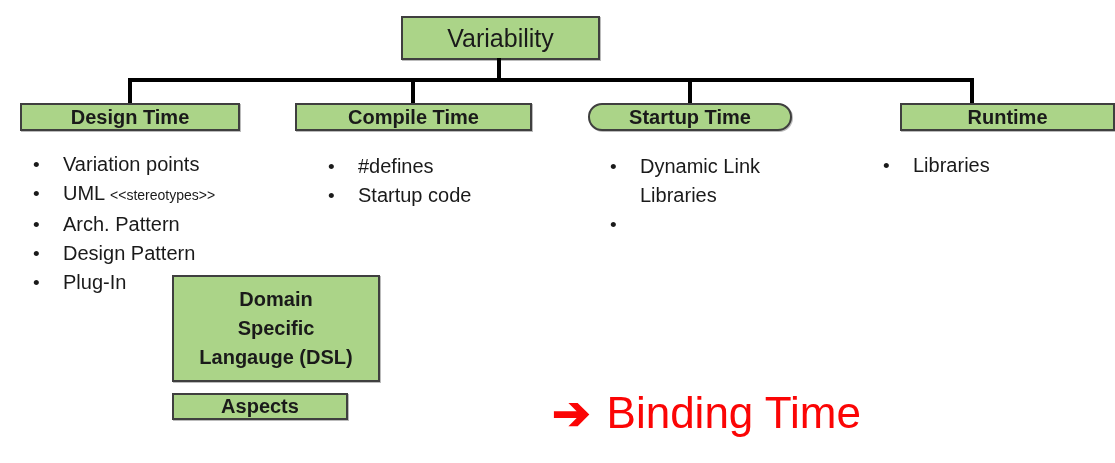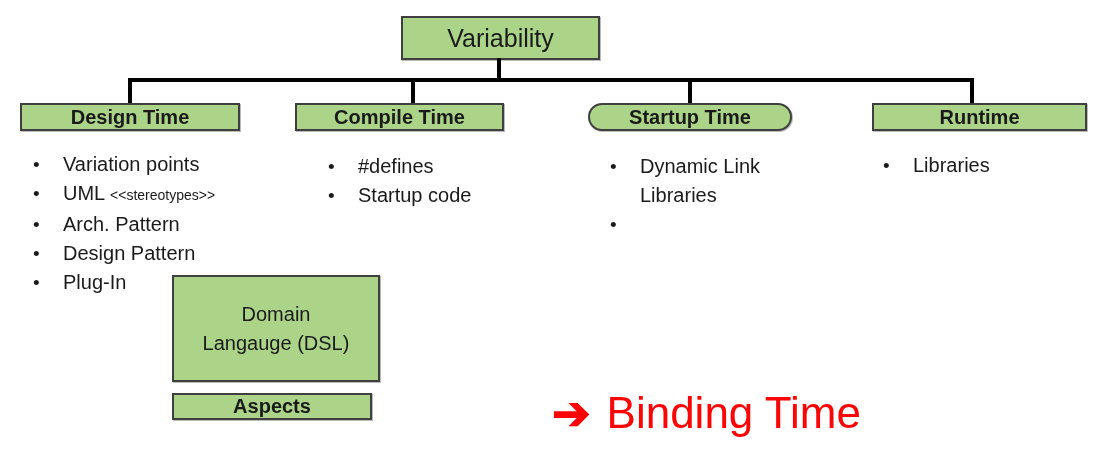--- a/index.html
+++ b/index.html
@@ -29,23 +29,23 @@
   }
   .root-box {
     left: 401px; top: 16px; width: 199px; height: 44px;
     font-size: 25px; font-weight: 400;
   }
   .branch-box {
     top: 103px; height: 28px;
     font-size: 20px; font-weight: 700;
   }
   #branch-box-0 { left: 20px;  width: 220px; text-align: center; }
-  #branch-box-1 { left: 295px; width: 209px; }
+  #branch-box-1 { left: 295px; width: 237px; }
   #branch-box-2 { left: 588px; width: 204px; border-radius: 14px; }
-  #branch-box-3 { left: 872px; width: 215px; }
+  #branch-box-3 { left: 900px; width: 215px; }
 
   .conn {
     position: absolute;
     background: #000000;
   }
   #conn-root-v  { left: 497px; top: 58px;  width: 4px;  height: 22px; }
   #conn-h       { left: 128px; top: 78px;  width: 846px; height: 4px; }
   .conn-stub    { top: 80px; width: 4px; height: 25px; }
   #conn-stub-0  { left: 128px; }
   #conn-stub-1  { left: 411px; }
@@ -65,25 +65,25 @@
   .bullet-item { display: flex; align-items: flex-start; }
   .bullet-marker {
     flex: 0 0 30px;
     font-size: 19px;
   }
   .bullet-text { flex: 1 1 auto; }
   .small-suffix { font-size: 14px; }
 
   .dsl-box {
     left: 172px; top: 275px; width: 208px; height: 107px;
-    font-size: 20px; font-weight: 400; line-height: 29px;
+    font-size: 20px; font-weight: 700; line-height: 29px;
     flex-direction: column;
   }
   .aspects-box {
-    left: 172px; top: 393px; width: 200px; height: 27px;
+    left: 172px; top: 393px; width: 176px; height: 27px;
     font-size: 20px; font-weight: 700;
   }
 
   .binding {
     position: absolute;
     left: 552px; top: 390px;
     display: flex;
     align-items: center;
     color: #fb0505;
     white-space: nowrap;
@@ -175,20 +175,21 @@
 
   <div class="blist" id="blist-3">
     <div class="bullet-item">
       <span class="bullet-marker">•</span>
       <span class="bullet-text">Libraries</span>
     </div>
   </div>
 
   <div class="gbox dsl-box">
     <div>Domain</div>
+    <div>Specific</div>
     <div>Langauge (DSL)</div>
   </div>
 
   <div class="gbox aspects-box">
     <span>Aspects</span>
   </div>
 
   <div class="binding">
     <span class="binding-arrow">➔</span>
     <span class="binding-label">Binding Time</span>

